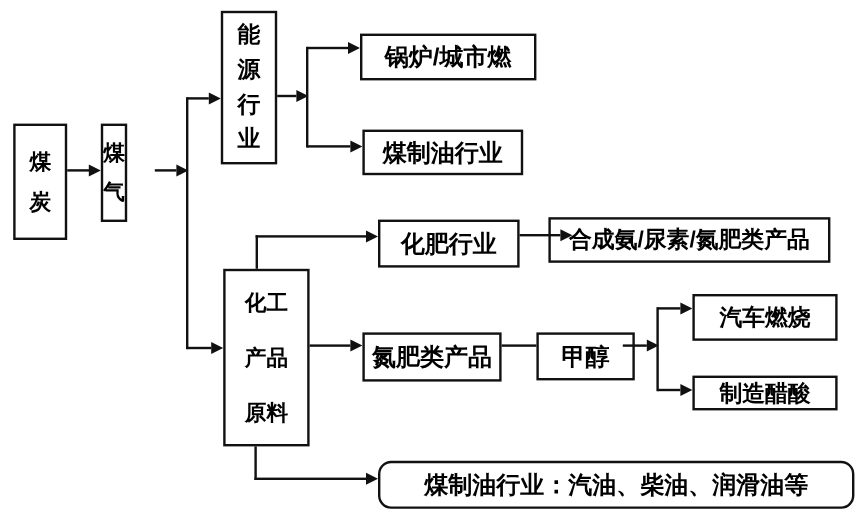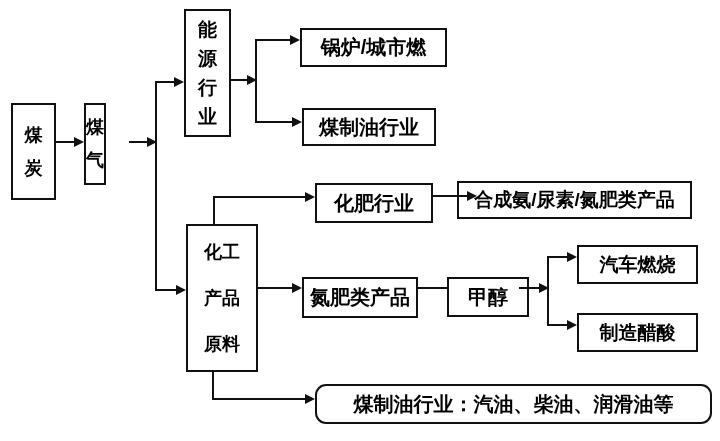--- a/index.html
+++ b/index.html
@@ -85,21 +85,21 @@
   </div>
 
   <div class="node fs20" style="left:447px;top:277px;width:82px;height:40px;">
     <span>甲醇</span>
   </div>
 
   <div class="node fs19" style="left:577px;top:245px;width:121px;height:39px;">
     <span>汽车燃烧</span>
   </div>
 
-  <div class="node fs19" style="left:577px;top:313px;width:121px;height:39px;">
+  <div class="node fs19" style="left:577px;top:313px;width:121px;height:29px;">
     <span>制造醋酸</span>
   </div>
 
   <div class="node fs20" style="left:315px;top:384px;width:397px;height:40px;border-radius:11px;">
     <span>煤制油行业：汽油、柴油、润滑油等</span>
   </div>
 
   <div class="hline" style="left:56px;top:141px;width:19px;"></div>
   <div class="arr" style="left:74px;top:137px;"></div>
 

